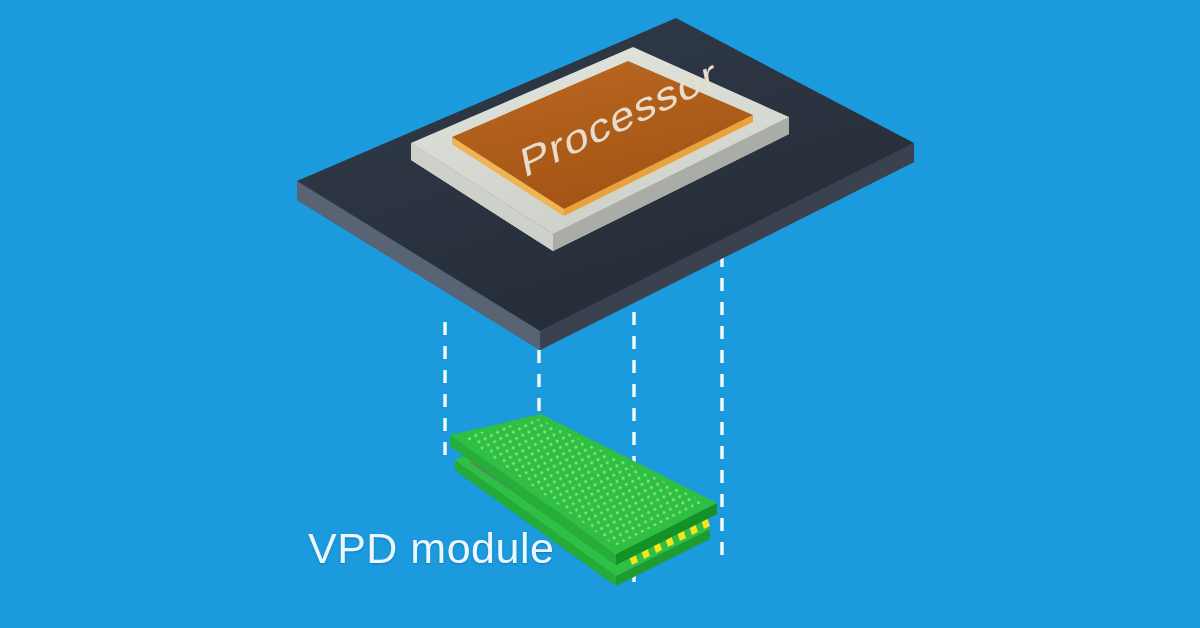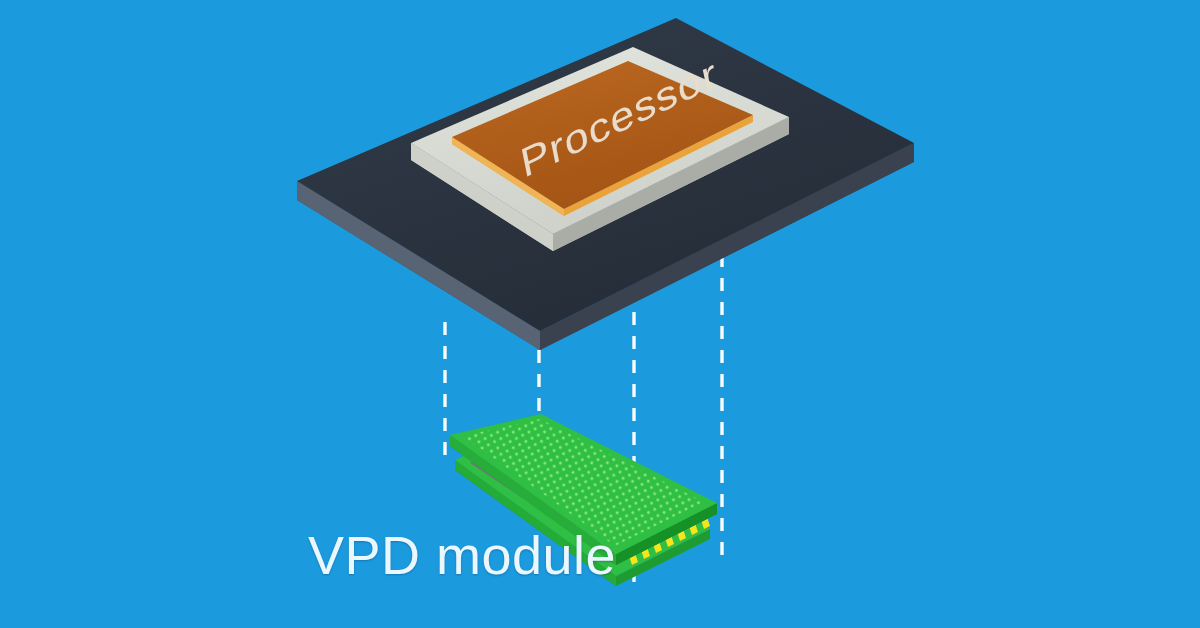--- a/index.html
+++ b/index.html
@@ -20,21 +20,21 @@
     inset: 0;
     width: 1200px;
     height: 628px;
     display: block;
   }
   .label-vpd {
     position: absolute;
     left: 308px;
     top: 524px;
     font-family: "Liberation Sans", sans-serif;
-    font-size: 54px;
+    font-size: 43px;
     font-weight: 400;
     letter-spacing: 0.5px;
     color: #eaf7ff;
     white-space: nowrap;
     text-shadow: 0 1px 2px rgba(0,60,110,0.35);
     user-select: none;
   }
 </style>
 </head>
 <body>

